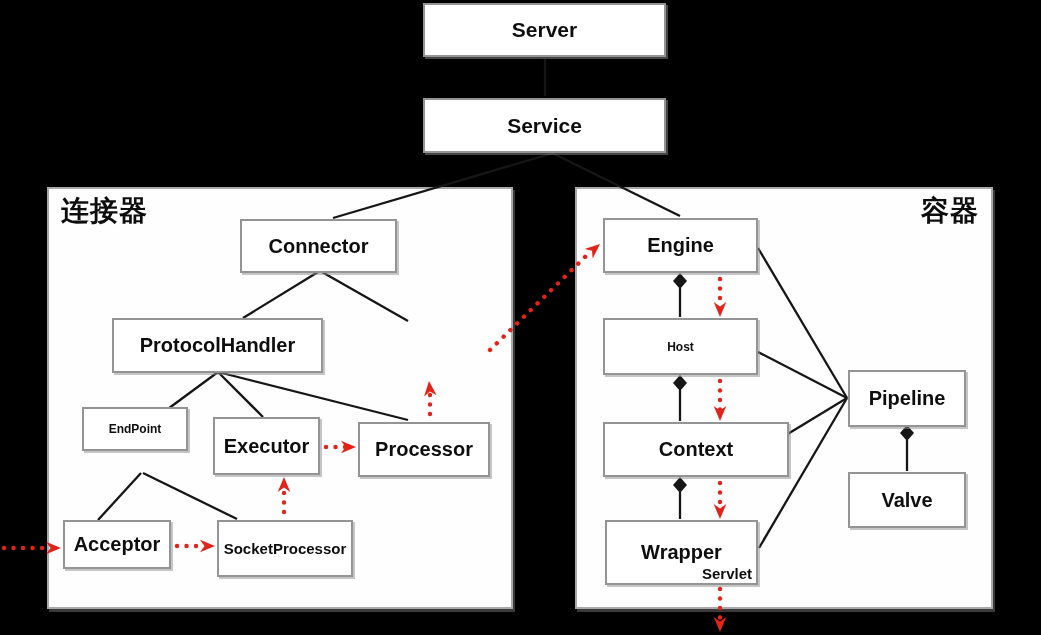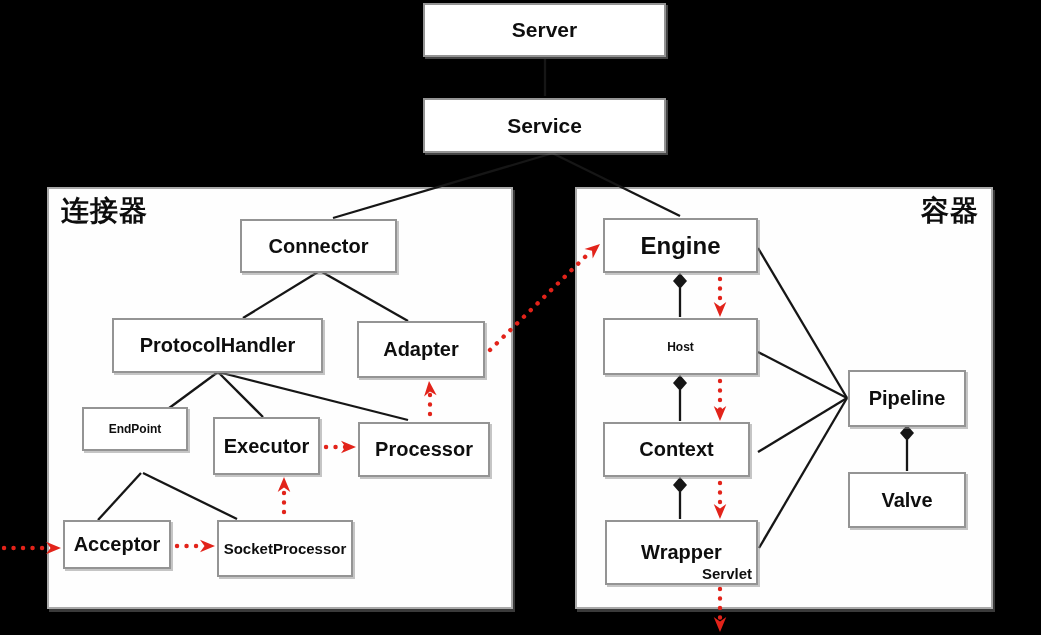--- a/index.html
+++ b/index.html
@@ -93,45 +93,42 @@
       </div>
       <div class="node" style="left: 423px; top: 98px; width: 243px; height: 55px; font-size: 21px;">
         <span>Service</span>
       </div>
       <div class="node" style="left: 240px; top: 219px; width: 157px; height: 54px; font-size: 20px;">
         <span>Connector</span>
       </div>
       <div class="node" style="left: 112px; top: 318px; width: 211px; height: 55px; font-size: 20px;">
         <span>ProtocolHandler</span>
       </div>
-      <div class="node" style="left: 357px; top: 321px; width: 128px; height: 57px; font-size: 20px;">
-        <span>Adapter</span>
-      </div>
       <div class="node" style="left: 82px; top: 407px; width: 106px; height: 44px; font-size: 12px;">
         <span>EndPoint</span>
       </div>
       <div class="node" style="left: 213px; top: 417px; width: 107px; height: 58px; font-size: 20px;">
         <span>Executor</span>
       </div>
       <div class="node" style="left: 358px; top: 422px; width: 132px; height: 55px; font-size: 20px;">
         <span>Processor</span>
       </div>
       <div class="node" style="left: 63px; top: 520px; width: 108px; height: 49px; font-size: 20px; text-align: right;">
         <span>Acceptor</span>
       </div>
       <div class="node" style="left: 217px; top: 520px; width: 136px; height: 57px; font-size: 15px;">
         <span>SocketProcessor</span>
       </div>
-      <div class="node" style="left: 603px; top: 218px; width: 155px; height: 55px; font-size: 24px;">
+      <div class="node" style="left: 603px; top: 218px; width: 155px; height: 55px; font-size: 20px;">
         <span>Engine</span>
       </div>
       <div class="node" style="left: 603px; top: 318px; width: 155px; height: 57px; font-size: 12px;">
         <span>Host</span>
       </div>
-      <div class="node" style="left: 603px; top: 422px; width: 147px; height: 55px; font-size: 20px;">
+      <div class="node" style="left: 603px; top: 422px; width: 186px; height: 55px; font-size: 20px;">
         <span>Context</span>
       </div>
       <div class="node" style="left: 605px; top: 520px; width: 153px; height: 65px; font-size: 20px;">
         <span>Wrapper</span>
         <span class="sublabel">Servlet</span>
       </div>
       <div class="node" style="left: 848px; top: 370px; width: 118px; height: 57px; font-size: 20px;">
         <span>Pipeline</span>
       </div>
       <div class="node" style="left: 848px; top: 472px; width: 118px; height: 56px; font-size: 20px;">

